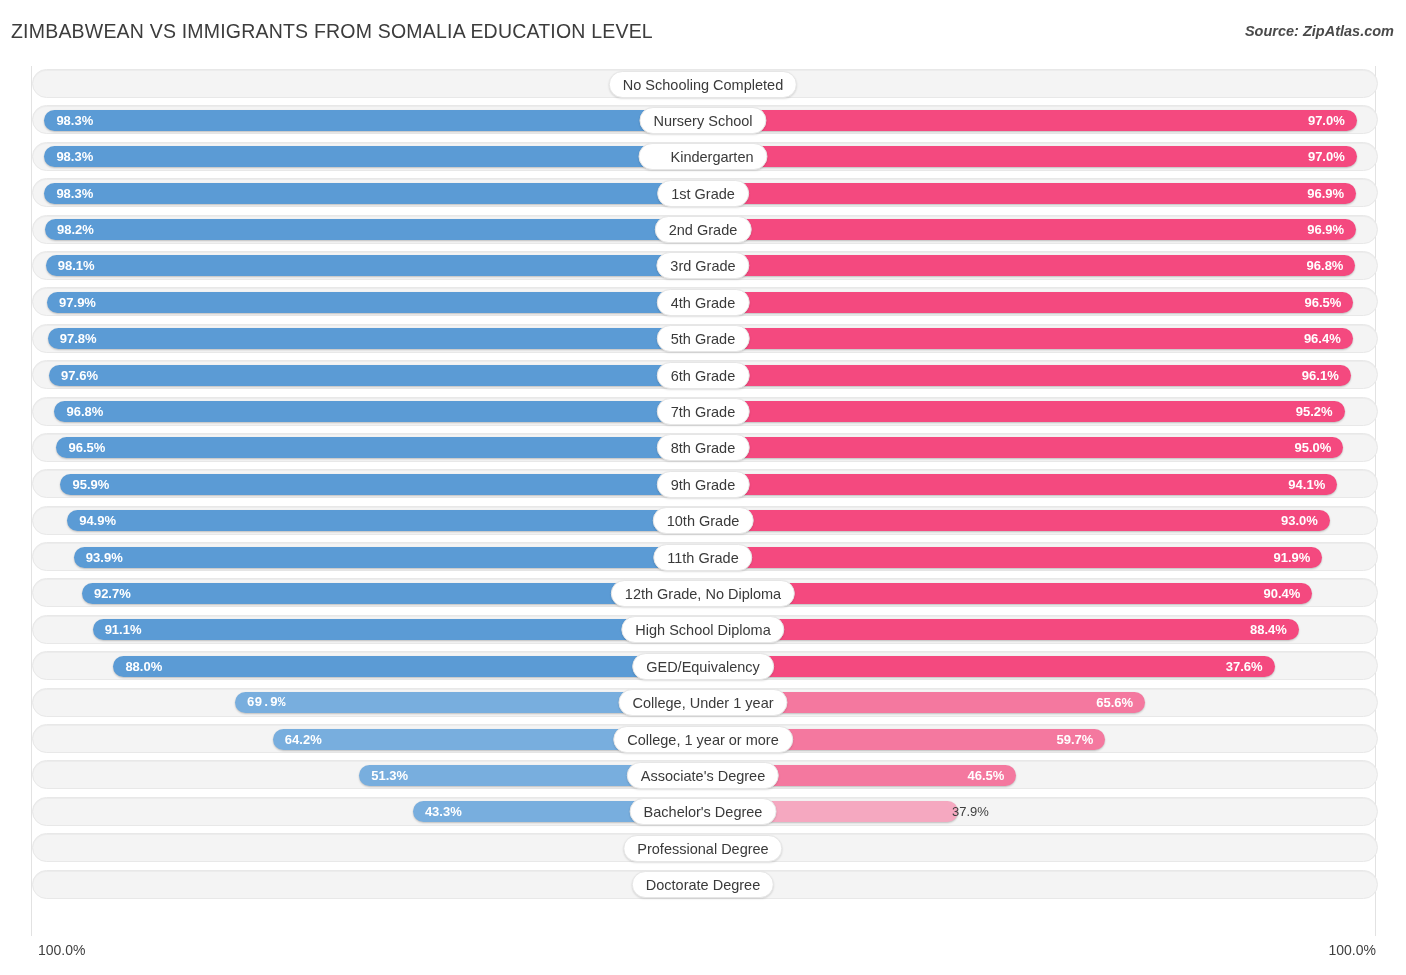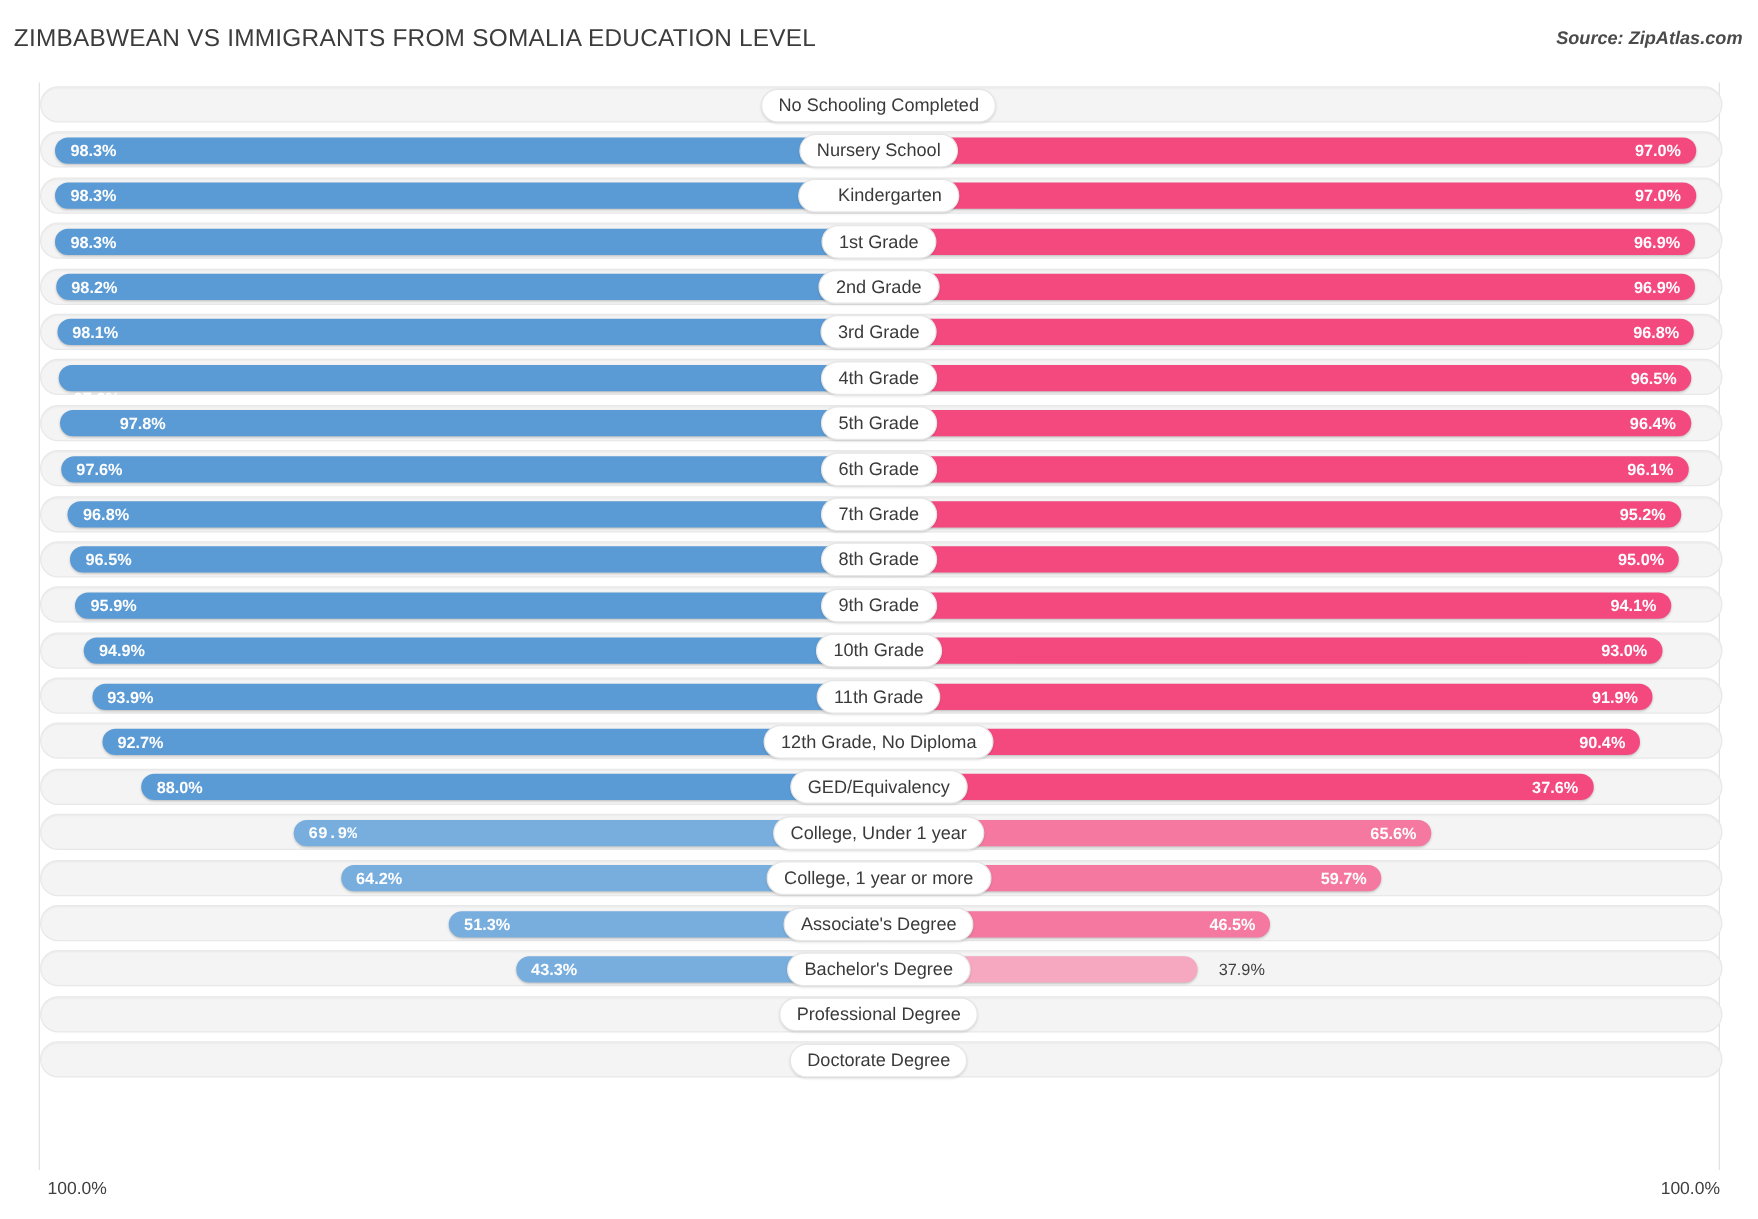--- a/index.html
+++ b/index.html
@@ -219,31 +219,31 @@
           <div class="bval inside" style="left: 57.73px;">98.1%</div>
           <div class="bar right" style="left: 703px; width: 652.432px; background: rgb(244, 73, 127);"></div>
           <div class="bval inside" style="left: auto; right: 62.568px;">96.8%</div>
           <div class="pill" style="left: 703px;">3rd Grade</div>
         </div>
       </div>
       <div class="row">
         <div class="track"></div>
         <div class="barwrap">
           <div class="bar left" style="left: 47.07px; width: 655.93px; background: rgb(91, 155, 213);"></div>
-          <div class="bval inside" style="left: 59.07px; margin-top: 16px;">97.9%</div>
+          <div class="bval inside" style="left: 59.07px;">97.9%</div>
           <div class="bar right" style="left: 703px; width: 650.41px; background: rgb(244, 73, 127);"></div>
           <div class="bval inside" style="left: auto; right: 64.59px;">96.5%</div>
           <div class="pill" style="left: 703px;">4th Grade</div>
         </div>
       </div>
       <div class="row">
         <div class="track"></div>
         <div class="barwrap">
           <div class="bar left" style="left: 47.74px; width: 655.26px; background: rgb(91, 155, 213);"></div>
-          <div class="bval inside" style="left: 59.74px; margin-left: 36px;">97.8%</div>
+          <div class="bval inside" style="left: 59.74px;">97.8%</div>
           <div class="bar right" style="left: 703px; width: 649.736px; background: rgb(244, 73, 127);"></div>
           <div class="bval inside" style="left: auto; right: 65.264px;">96.4%</div>
           <div class="pill" style="left: 703px;">5th Grade</div>
         </div>
       </div>
       <div class="row">
         <div class="track"></div>
         <div class="barwrap">
           <div class="bar left" style="left: 49.08px; width: 653.92px; background: rgb(91, 155, 213);"></div>
           <div class="bval inside" style="left: 61.08px;">97.6%</div>
@@ -308,20 +308,30 @@
           <div class="bar left" style="left: 81.91px; width: 621.09px; background: rgb(91, 155, 213);"></div>
           <div class="bval inside" style="left: 93.91px;">92.7%</div>
           <div class="bar right" style="left: 703px; width: 609.296px; background: rgb(244, 73, 127);"></div>
           <div class="bval inside" style="left: auto; right: 105.704px;">90.4%</div>
           <div class="pill" style="left: 703px;">12th Grade, No Diploma</div>
         </div>
       </div>
       <div class="row">
         <div class="track"></div>
         <div class="barwrap">
+          <div class="bar left" style="left: 92.63px; width: 610.37px; background: rgb(91, 155, 213);"></div>
+          <div class="bval inside" style="left: 104.63px;">91.1%</div>
+          <div class="bar right" style="left: 703px; width: 595.816px; background: rgb(244, 73, 127);"></div>
+          <div class="bval inside" style="left: auto; right: 119.184px;">88.4%</div>
+          <div class="pill" style="left: 703px;">High School Diploma</div>
+        </div>
+      </div>
+      <div class="row">
+        <div class="track"></div>
+        <div class="barwrap">
           <div class="bar left" style="left: 113.4px; width: 589.6px; background: rgb(91, 155, 213);"></div>
           <div class="bval inside" style="left: 125.4px;">88.0%</div>
           <div class="bar right" style="left: 703px; width: 571.552px; background: rgb(244, 73, 127);"></div>
           <div class="bval inside" style="left: auto; right: 143.448px;">37.6%</div>
           <div class="pill" style="left: 703px;">GED/Equivalency</div>
         </div>
       </div>
       <div class="row">
         <div class="track"></div>
         <div class="barwrap">
@@ -351,21 +361,21 @@
           <div class="bval inside" style="left: auto; right: 401.59px;">46.5%</div>
           <div class="pill" style="left: 703px;">Associate's Degree</div>
         </div>
       </div>
       <div class="row">
         <div class="track"></div>
         <div class="barwrap">
           <div class="bar left" style="left: 412.89px; width: 290.11px; background: rgb(120, 174, 222);"></div>
           <div class="bval inside" style="left: 424.89px;">43.3%</div>
           <div class="bar right" style="left: 703px; width: 255.446px; background: rgb(245, 168, 192);"></div>
-          <div class="bval outside" style="left: 975px;">37.9%</div>
+          <div class="bval outside" style="left: 952px;">37.9%</div>
           <div class="pill" style="left: 703px;">Bachelor's Degree</div>
         </div>
       </div>
       <div class="row">
         <div class="track"></div>
         <div class="barwrap">
           <div class="bar left" style="left: 668.16px; width: 34.84px; background: rgb(168, 201, 232);"></div>
           <div class="bval outside" style="right: 746.84px;">5.2%</div>
           <div class="bar right" style="left: 703px; width: 27.634px; background: rgb(245, 168, 192);"></div>
           <div class="bval outside" style="left: 739.634px;">4.1%</div>

